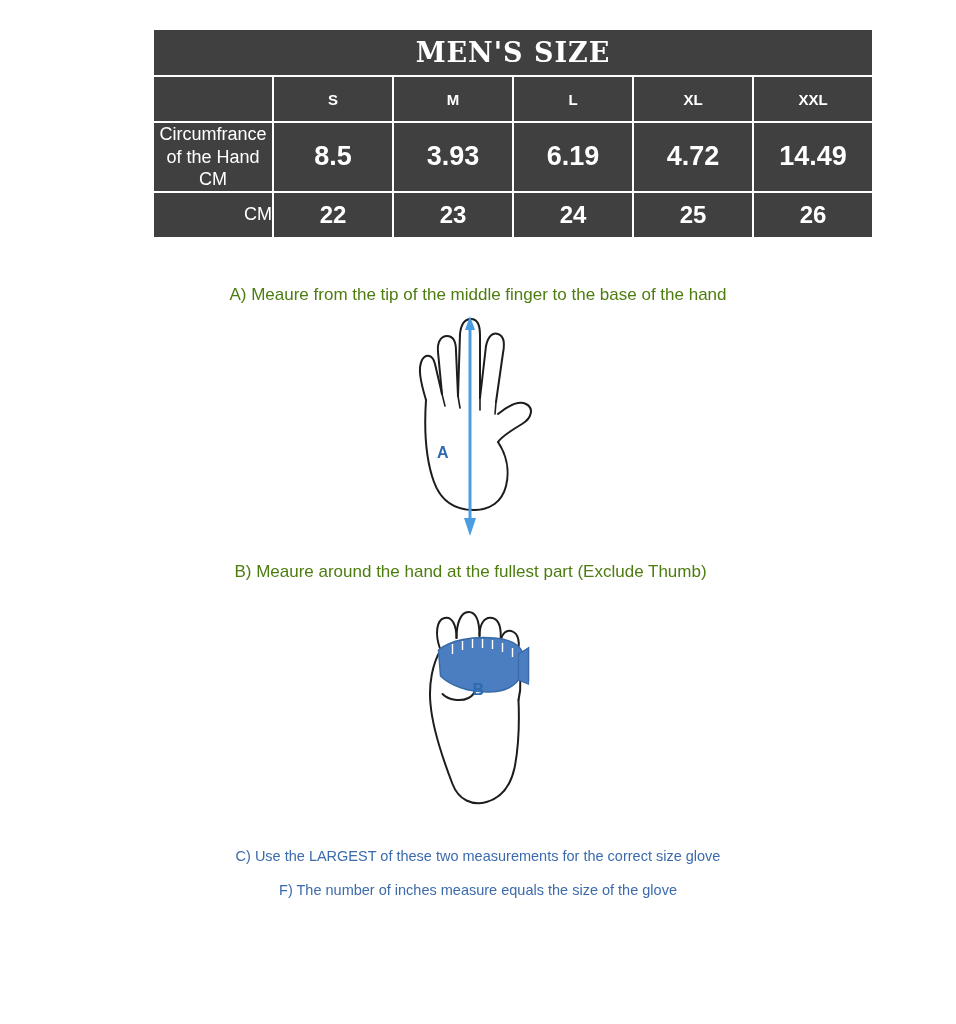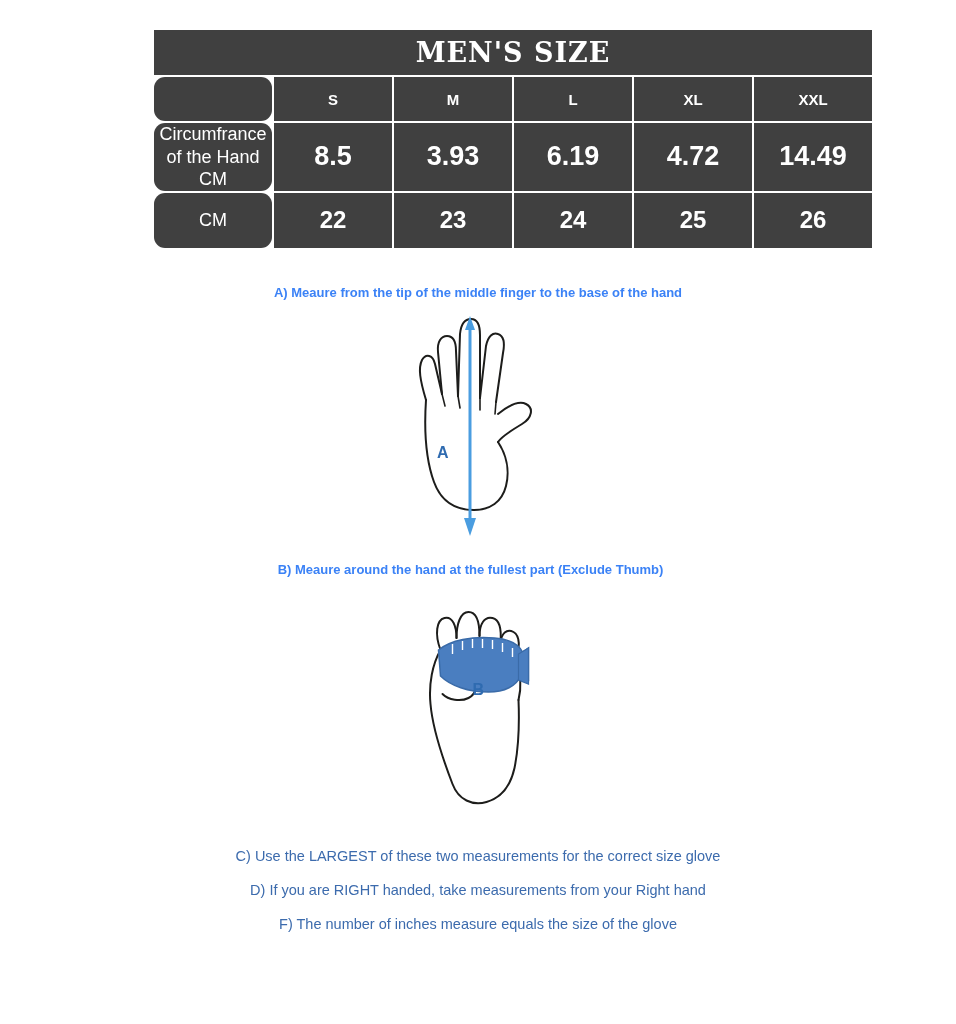--- a/index.html
+++ b/index.html
@@ -43,55 +43,54 @@
   }
   .title-cell {
     height: 45px;
     font-family: "DejaVu Serif", serif;
     font-weight: bold;
     font-size: 27px;
     letter-spacing: 1px;
   }
   .hdr-label {
     width: 186px;
-    border-radius: 11px;
   }
   .hdr-cell {
     height: 44px;
     font-size: 15px;
     font-weight: bold;
   }
   .row-label {
     font-size: 18px;
     font-weight: normal;
     text-align: left;
     padding: 6px 10px 6px 12px;
     line-height: 1.25;
   }
   .row-label.center {
-    text-align: center;
+    text-align: right;
     padding-left: 0;
     margin-left: 36px;
   }
   .val-cell {
     height: 63px;
     font-size: 27px;
     font-weight: bold;
   }
   .val-cell.small {
-    height: 55px;
+    height: 44px;
     font-size: 24px;
   }
 
   
   .note {
     text-align: center;
-    font-size: 13px;
-    color: #3b82f6;
-    font-weight: bold;
+    font-size: 17px;
+    color: #4d7c0f;
+    font-weight: normal;
   }
   .note-a {
     position: absolute;
     left: 0; right: 0;
     top: 285px;
   }
   .note-b {
     position: absolute;
     left: 0; right: 15px;
     top: 562px;
@@ -227,17 +226,16 @@
         </g>
 
         <path d="M118 66 L128 60 L128 96 L118 92 Z" fill="#4a7ec0" stroke="#3a6ba8" stroke-width="1.2"></path>
       </g>
     </svg>
     <div class="fig-letter letter-b">B</div>
   </div>
 
   <div class="footer-notes">
     <div>C) Use the LARGEST of these two measurements for the correct size glove</div>
-    <div>D) If you are RIGHT handed, take measurements from your Right hand</div>
     <div>F) The number of inches measure equals the size of the glove</div>
   </div>
 
 </div>
 
 </body></html>

